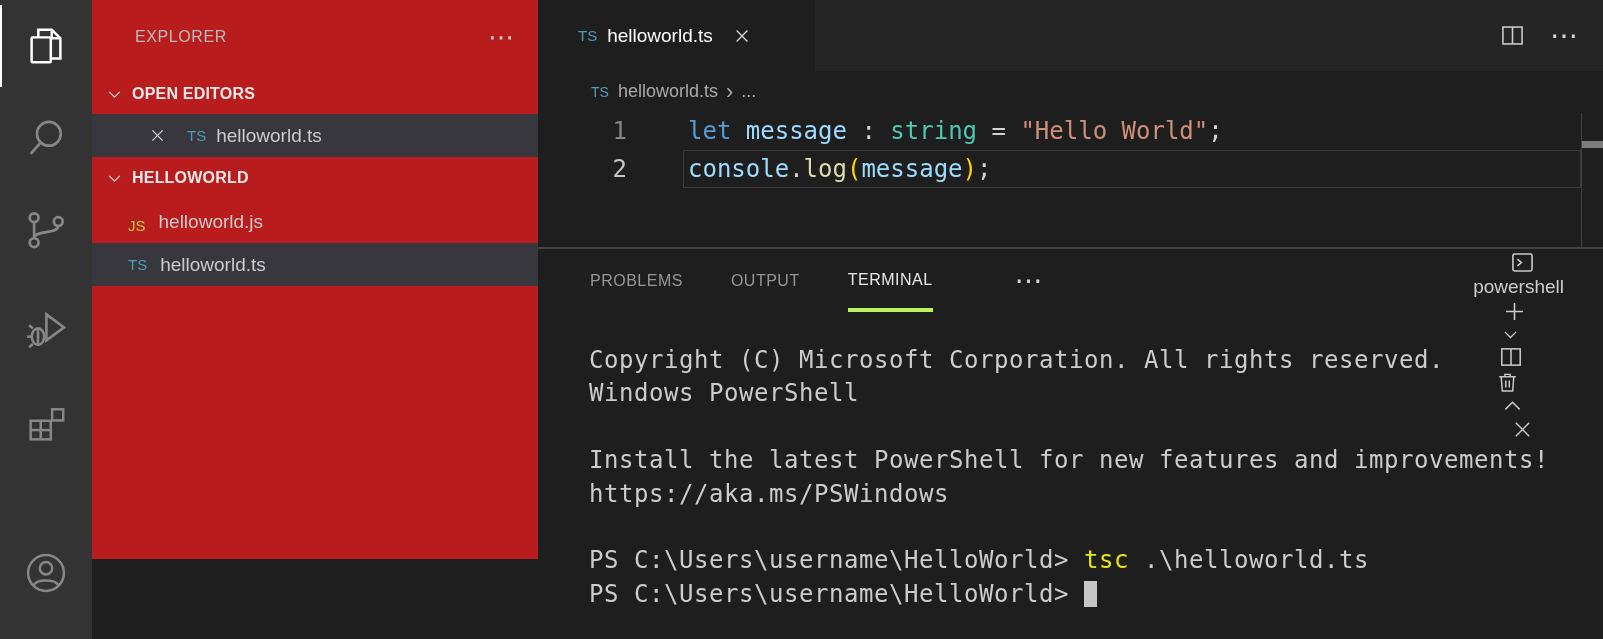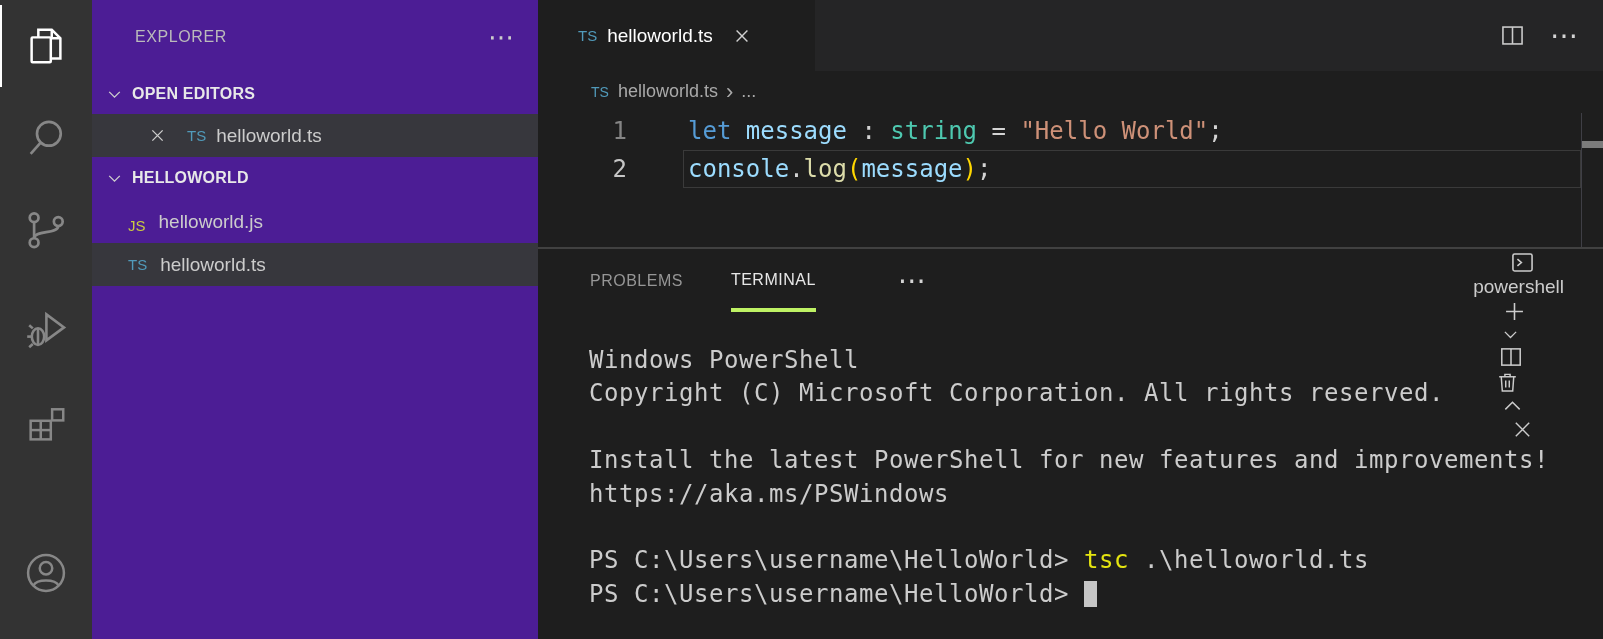--- a/index.html
+++ b/index.html
@@ -9,21 +9,21 @@
     font-family:"Liberation Sans",sans-serif;
     -webkit-font-smoothing:antialiased;
   }
   svg{display:block;}
   
   .activitybar{position:absolute;left:0;top:0;width:92px;height:639px;background:#333333;}
   .ab-item{position:absolute;left:0;width:92px;height:92px;display:flex;align-items:center;justify-content:center;color:#878787;cursor:pointer;}
   .ab-item.active{color:#ffffff;}
   .ab-item.active::before{content:'';position:absolute;left:0;top:5px;bottom:5px;width:2px;background:#ffffff;}
   
-  .sidebar{position:absolute;left:92px;top:0;width:446px;height:639px;background:#4c1d95;}
+  .sidebar{position:absolute;left:92px;top:0;width:446px;height:559px;background:#b91c1c;}
   .sb-title{position:absolute;top:0;left:0;right:0;height:74px;display:flex;align-items:center;}
   .sb-title-label{margin-left:43px;font-size:16px;letter-spacing:.6px;color:#bbbbbb;}
   .sb-more{position:absolute;right:24px;top:0;height:74px;display:flex;align-items:center;font-size:26px;color:#cccccc;cursor:pointer;}
   .sb-sec{position:absolute;left:0;right:0;height:42px;display:flex;align-items:center;cursor:pointer;}
   .sb-sec .chev{margin-left:13px;}
   .sb-sec .sec-label{margin-left:8px;font-weight:700;font-size:16px;color:#e8e8e8;letter-spacing:.2px;}
   .sb-row{position:absolute;left:0;right:0;height:43px;display:flex;align-items:center;font-size:19px;color:#cccccc;cursor:pointer;}
   .sb-row.selected{background:#37373d;}
   .badge{font-weight:400;font-size:15px;}
   .badge.ts{color:#519aba;}
@@ -213,20 +213,21 @@
 
   <div class="editor-scrollbar">
     <div class="thumb"></div>
   </div>
 
   <div class="divider"></div>
 
   <div class="panel">
     <div class="panel-tabs">
       <div class="panel-tab">PROBLEMS</div>
+      <div class="panel-tab">OUTPUT</div>
       <div class="panel-tab active">TERMINAL</div>
       <span class="dots">⋯</span>
     </div>
 
     <div class="panel-actions">
       <span class="pa-icon">
         <svg width="27" height="27" viewBox="0 0 24 24" fill="none" stroke="currentColor" stroke-width="1.4">
             <rect x="3.5" y="4.5" width="17" height="15" rx="1.5"></rect>
             <path d="M7.5 9 L11 12 L7.5 15"></path>
           </svg>
@@ -262,22 +263,22 @@
           </svg>
       </span>
       <span class="pa-icon">
         <svg width="23" height="23" viewBox="0 0 24 24" fill="none" stroke="currentColor" stroke-width="1.5">
             <path d="M5 5 L19 19 M19 5 L5 19"></path>
           </svg>
       </span>
     </div>
 
     <div class="term-content" id="term-lines">
+        <div class="term-line"><span style="color: rgb(204, 204, 204);">Copyright (C) Microsoft Corporation. All rights reserved.</span></div>
         <div class="term-line"><span style="color: rgb(204, 204, 204);">Windows PowerShell</span></div>
-        <div class="term-line"><span style="color: rgb(204, 204, 204);">Copyright (C) Microsoft Corporation. All rights reserved.</span></div>
         <div class="term-line"></div>
         <div class="term-line"><span style="color: rgb(204, 204, 204);">Install the latest PowerShell for new features and improvements!</span></div>
         <div class="term-line"><span style="color: rgb(204, 204, 204);">https://aka.ms/PSWindows</span></div>
         <div class="term-line"></div>
         <div class="term-line"><span style="color: rgb(204, 204, 204);">PS C:\Users\username\HelloWorld&gt; </span><span style="color: rgb(229, 229, 16);">tsc</span><span style="color: rgb(204, 204, 204);"> .\helloworld.ts</span></div>
         <div class="term-line"><span style="color: rgb(204, 204, 204);">PS C:\Users\username\HelloWorld&gt; </span><span class="cursor"></span></div>
       </div>
   </div>
 </div>
 

